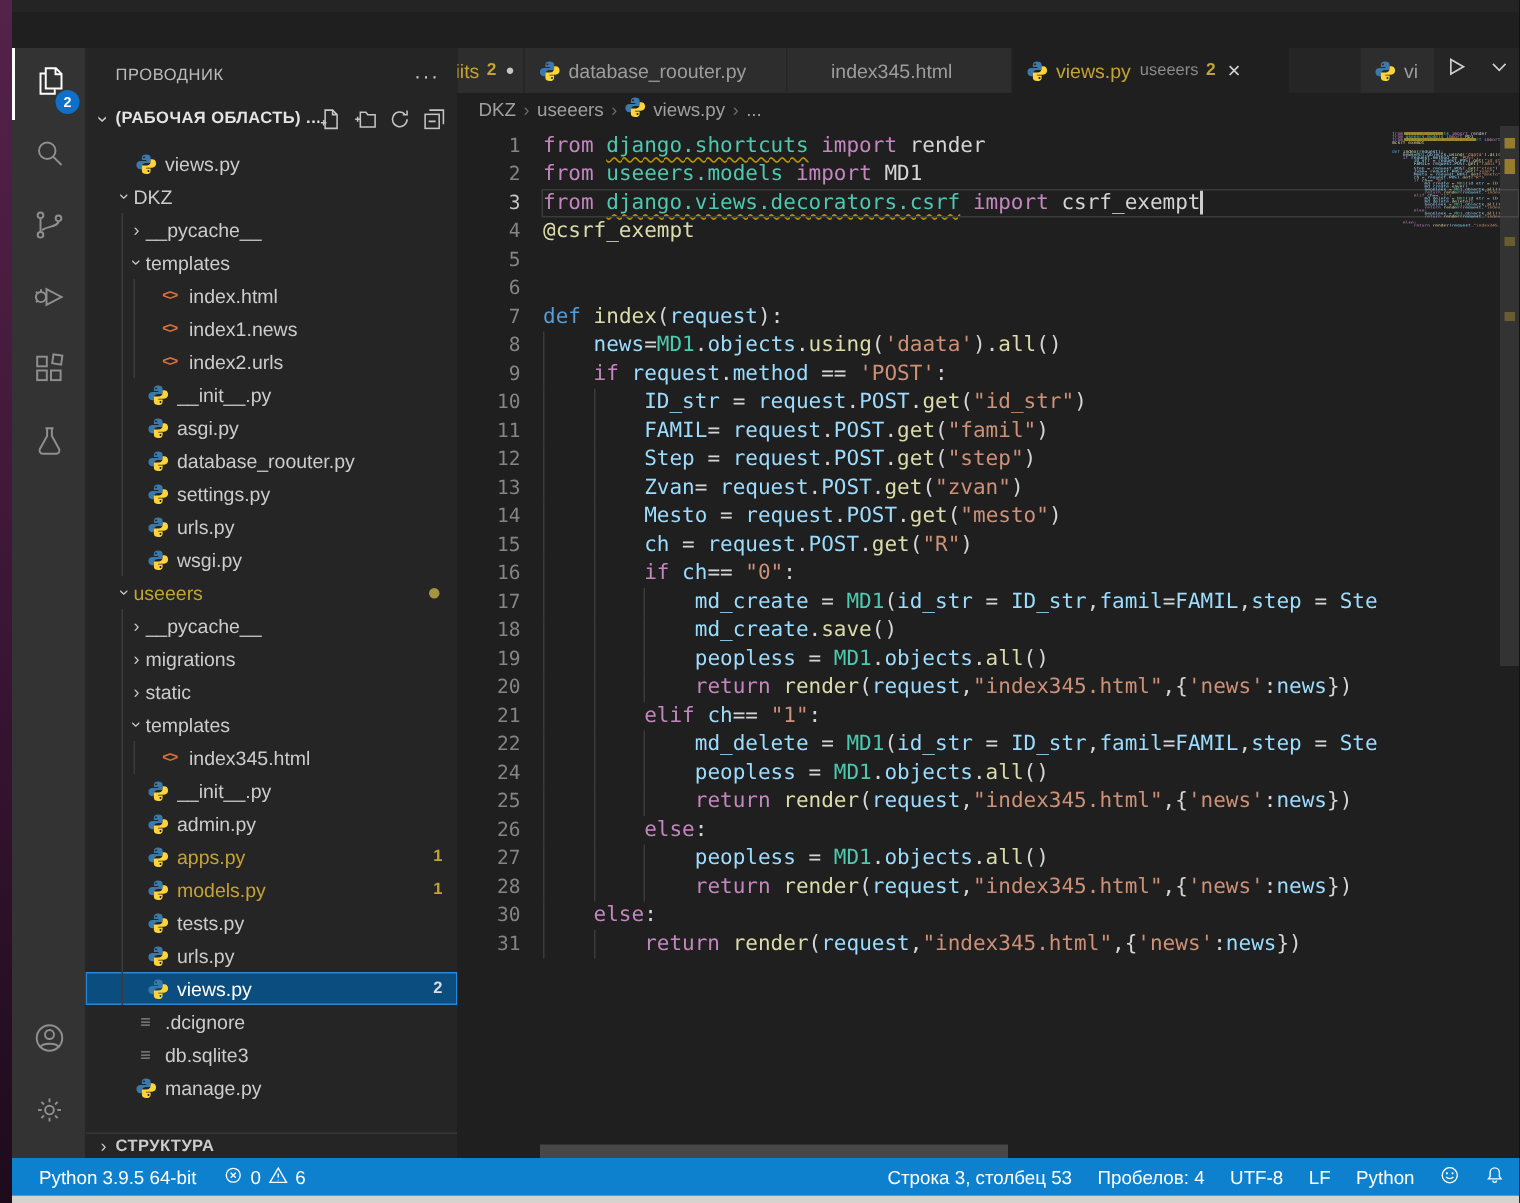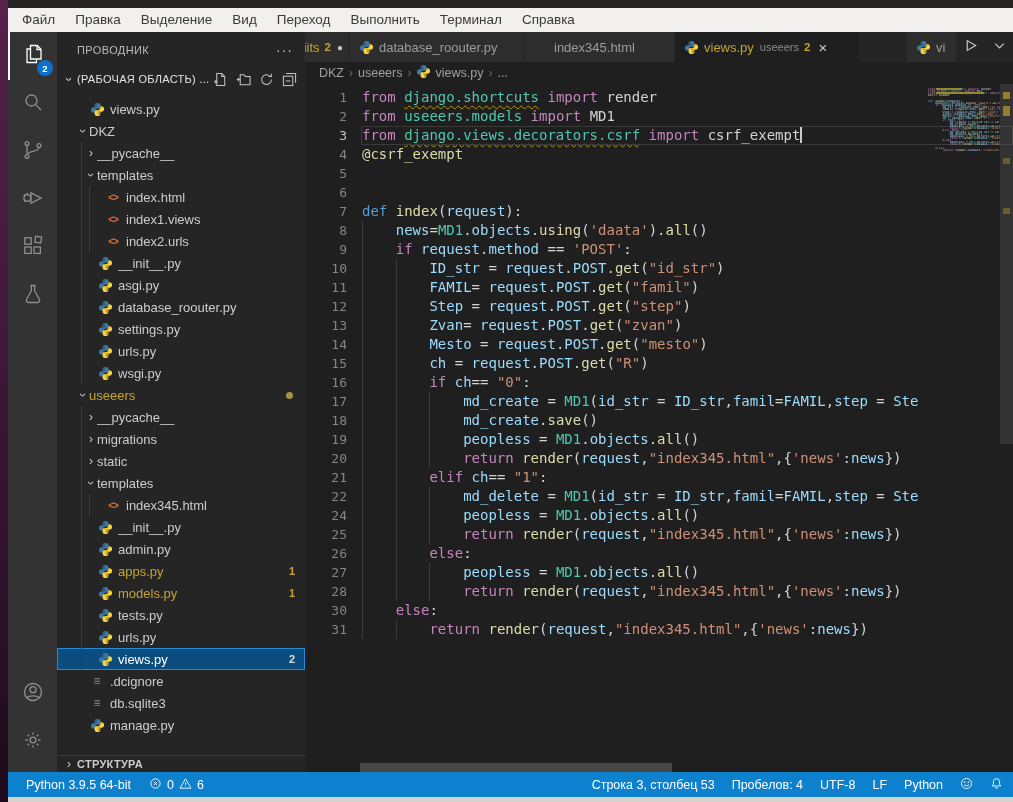--- a/index.html
+++ b/index.html
@@ -25,21 +25,21 @@
 
   
   .sidebar { position:absolute; left:57px; top:32px; width:248px; height:740px; background:#252526; overflow:hidden; }
   .sidebar-title-row { position:absolute; top:0; left:0; right:0; height:36px; display:flex; align-items:center;
     padding:0 12px 0 20px;gap:30px; }
   .sidebar-title { font-size:11px; color:#bbbbbb; letter-spacing:.4px; flex:1; }
   .sidebar-more { color:#c5c5c5; font-size:14px; letter-spacing:1px; cursor:pointer; }
   .ws-header { position:absolute; top:36px; left:0; right:0; height:22px; display:flex; align-items:center;
     padding:0 8px 0 4px; color:#e4e4e4; }
   .ws-chev { width:16px; text-align:center; font-size:13px; color:#cccccc; transform:rotate(90deg); }
-  .ws-label { font-size:11px; font-weight:normal; letter-spacing:.3px; flex:1; white-space:nowrap; overflow:hidden; }
+  .ws-label { font-size:11px; font-weight:bold; letter-spacing:.3px; flex:1; white-space:nowrap; overflow:hidden; }
   .ws-actions { display:flex; gap:8px; }
   .ws-actions span { display:flex; }
   .ws-actions svg { width:15px; height:15px; stroke:#c5c5c5; fill:none; stroke-width:1.1; }
   .tree { position:absolute; top:66px; left:0; right:0; }
   .tree-row { position:relative; height:22px; display:flex; align-items:center; font-size:13px; color:#cccccc; cursor:pointer; }
   .tree-row.warn { color:#c5a332; }
   .tree-row.selected { background:#0a4d7e; outline:1px solid #2688d6; outline-offset:-1px; color:#ffffff; }
   .tree-chev { width:12px; font-size:12px; color:#cccccc; text-align:center; flex:none; }
   .tree-chev.open { transform:rotate(90deg); }
   .tree-icon { width:16px; height:16px; flex:none; margin-right:5px; display:flex; align-items:center; justify-content:center; }
@@ -110,30 +110,20 @@
   .sb-item svg { width:13px; height:13px; stroke:#ffffff; fill:none; stroke-width:1.1; }
   .bottom-strip { position:absolute; left:8px; top:797px; width:1005px; height:5px; background:#d6d2cd; }
 </style>
 </head>
 <body>
 
 <div class="screen">
   <div class="top-strip"></div>
   <div class="desktop-strip"></div>
 
-  <div class="menubar" id="menubar">
-      <div class="menu-item">Файл</div>
-      <div class="menu-item">Правка</div>
-      <div class="menu-item">Выделение</div>
-      <div class="menu-item">Вид</div>
-      <div class="menu-item">Переход</div>
-      <div class="menu-item">Выполнить</div>
-      <div class="menu-item">Терминал</div>
-      <div class="menu-item">Справка</div>
-    </div>
 
   <div class="activitybar" id="activitybar">
       <div class="act-item active">
         <span><svg viewBox="0 0 24 24">
             <path d="M8.5 3.5h6.8l3.7 3.7V17h-10.5z"></path>
             <path d="M15 3.5V7.5h4"></path>
             <path d="M8.5 7h-3.5v13.5h9.5v-3"></path>
           </svg></span>
         <span class="act-badge">2</span>
       </div>
@@ -266,21 +256,21 @@
           </span>
           <span class="tree-label">index.html</span>
         </div>
         <div class="tree-row" style="padding-left: 36px;">
           <span class="guide" style="left: 24px; height: 22px;"></span>
           <span class="guide" style="left: 32px; height: 22px;"></span>
           <span class="tree-chev"></span>
           <span class="tree-icon">
             <span class="html-glyph">&lt;&gt;</span>
           </span>
-          <span class="tree-label">index1.views</span>
+          <span class="tree-label">index1.news</span>
         </div>
         <div class="tree-row" style="padding-left: 36px;">
           <span class="guide" style="left: 24px; height: 22px;"></span>
           <span class="guide" style="left: 32px; height: 22px;"></span>
           <span class="tree-chev"></span>
           <span class="tree-icon">
             <span class="html-glyph">&lt;&gt;</span>
           </span>
           <span class="tree-label">index2.urls</span>
         </div>

